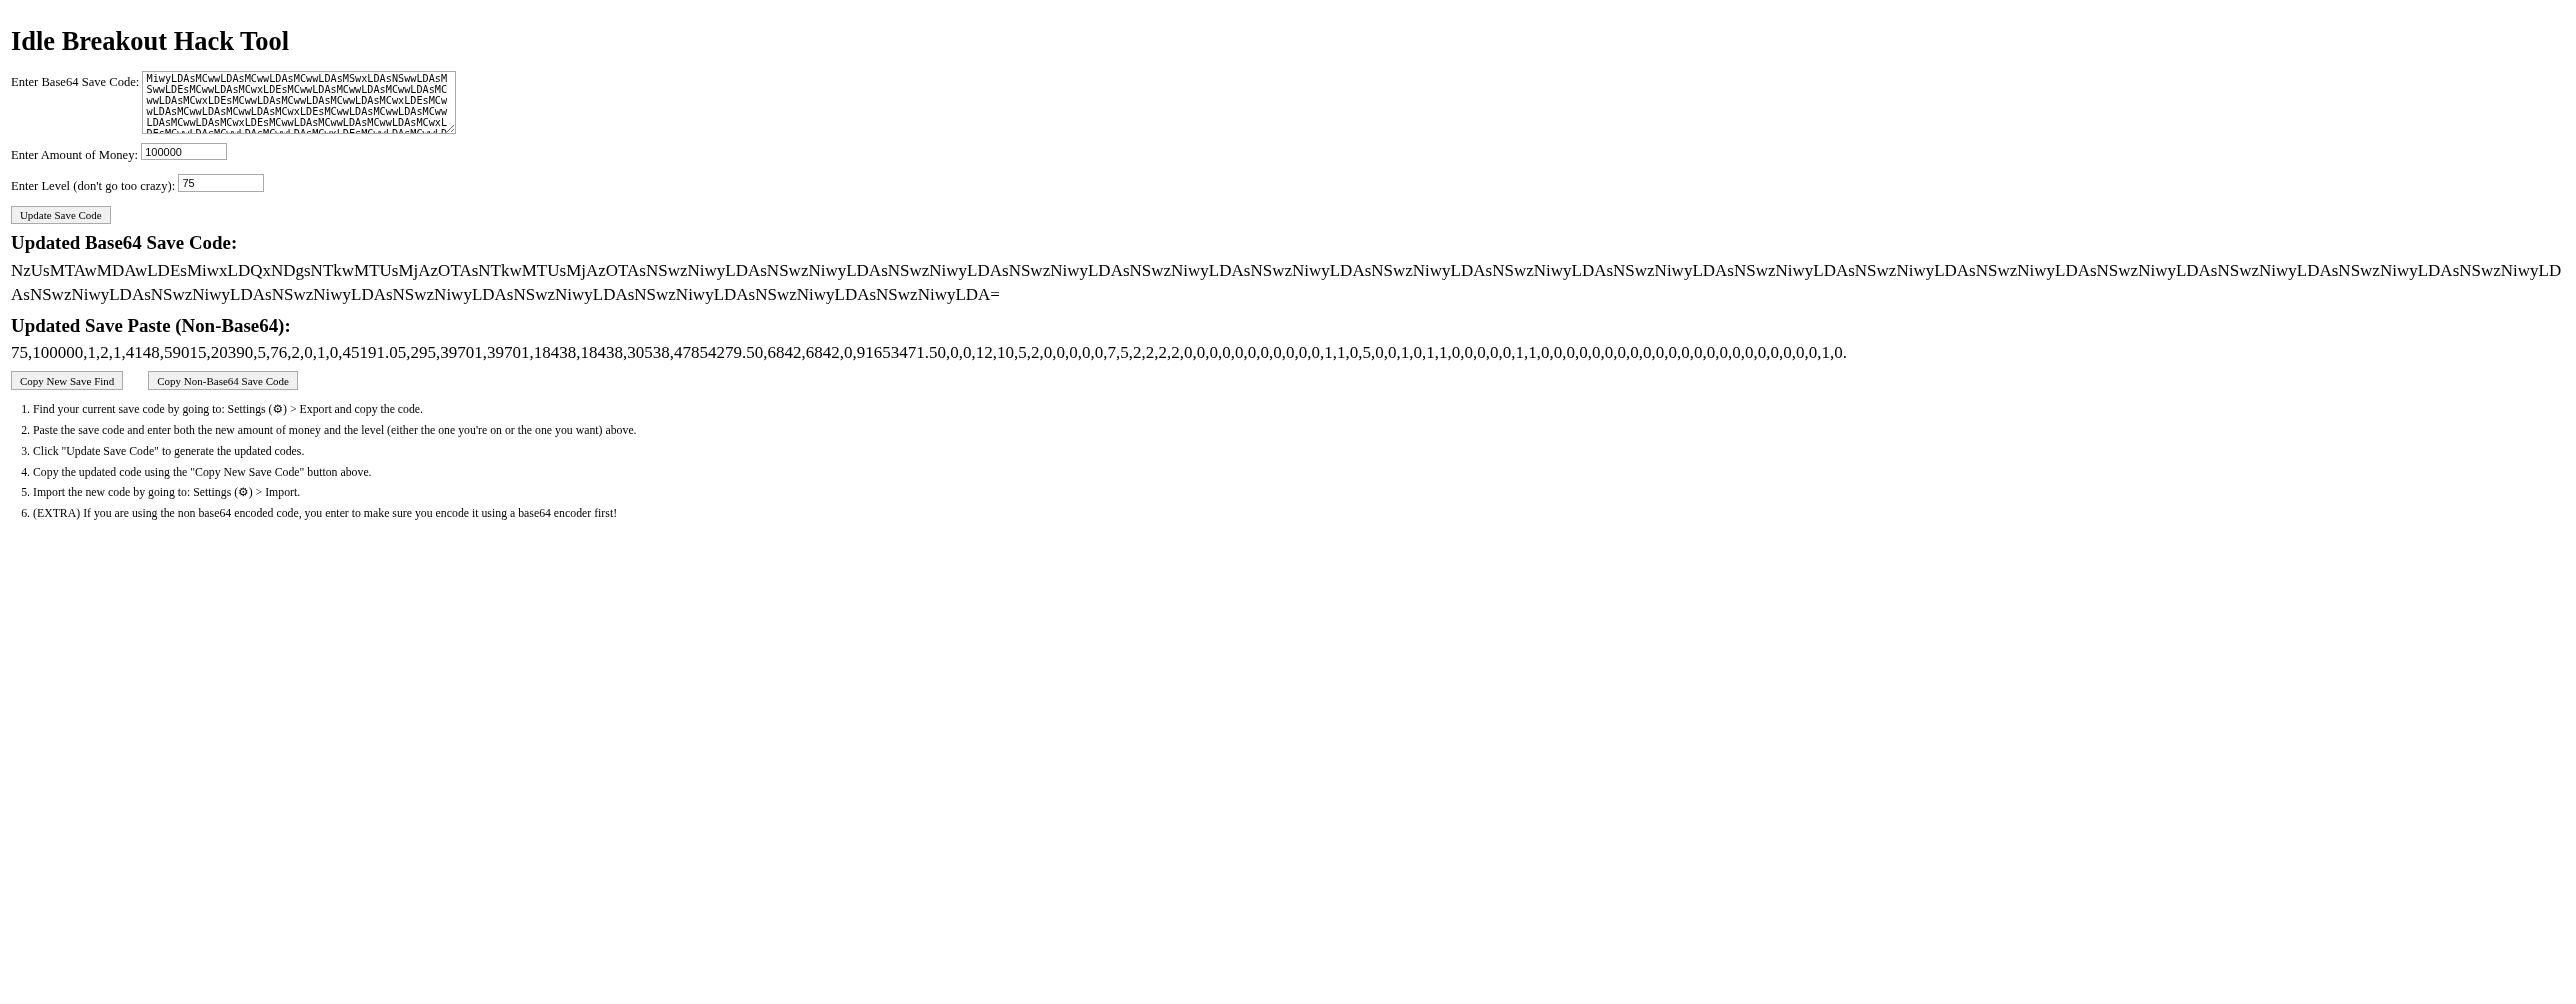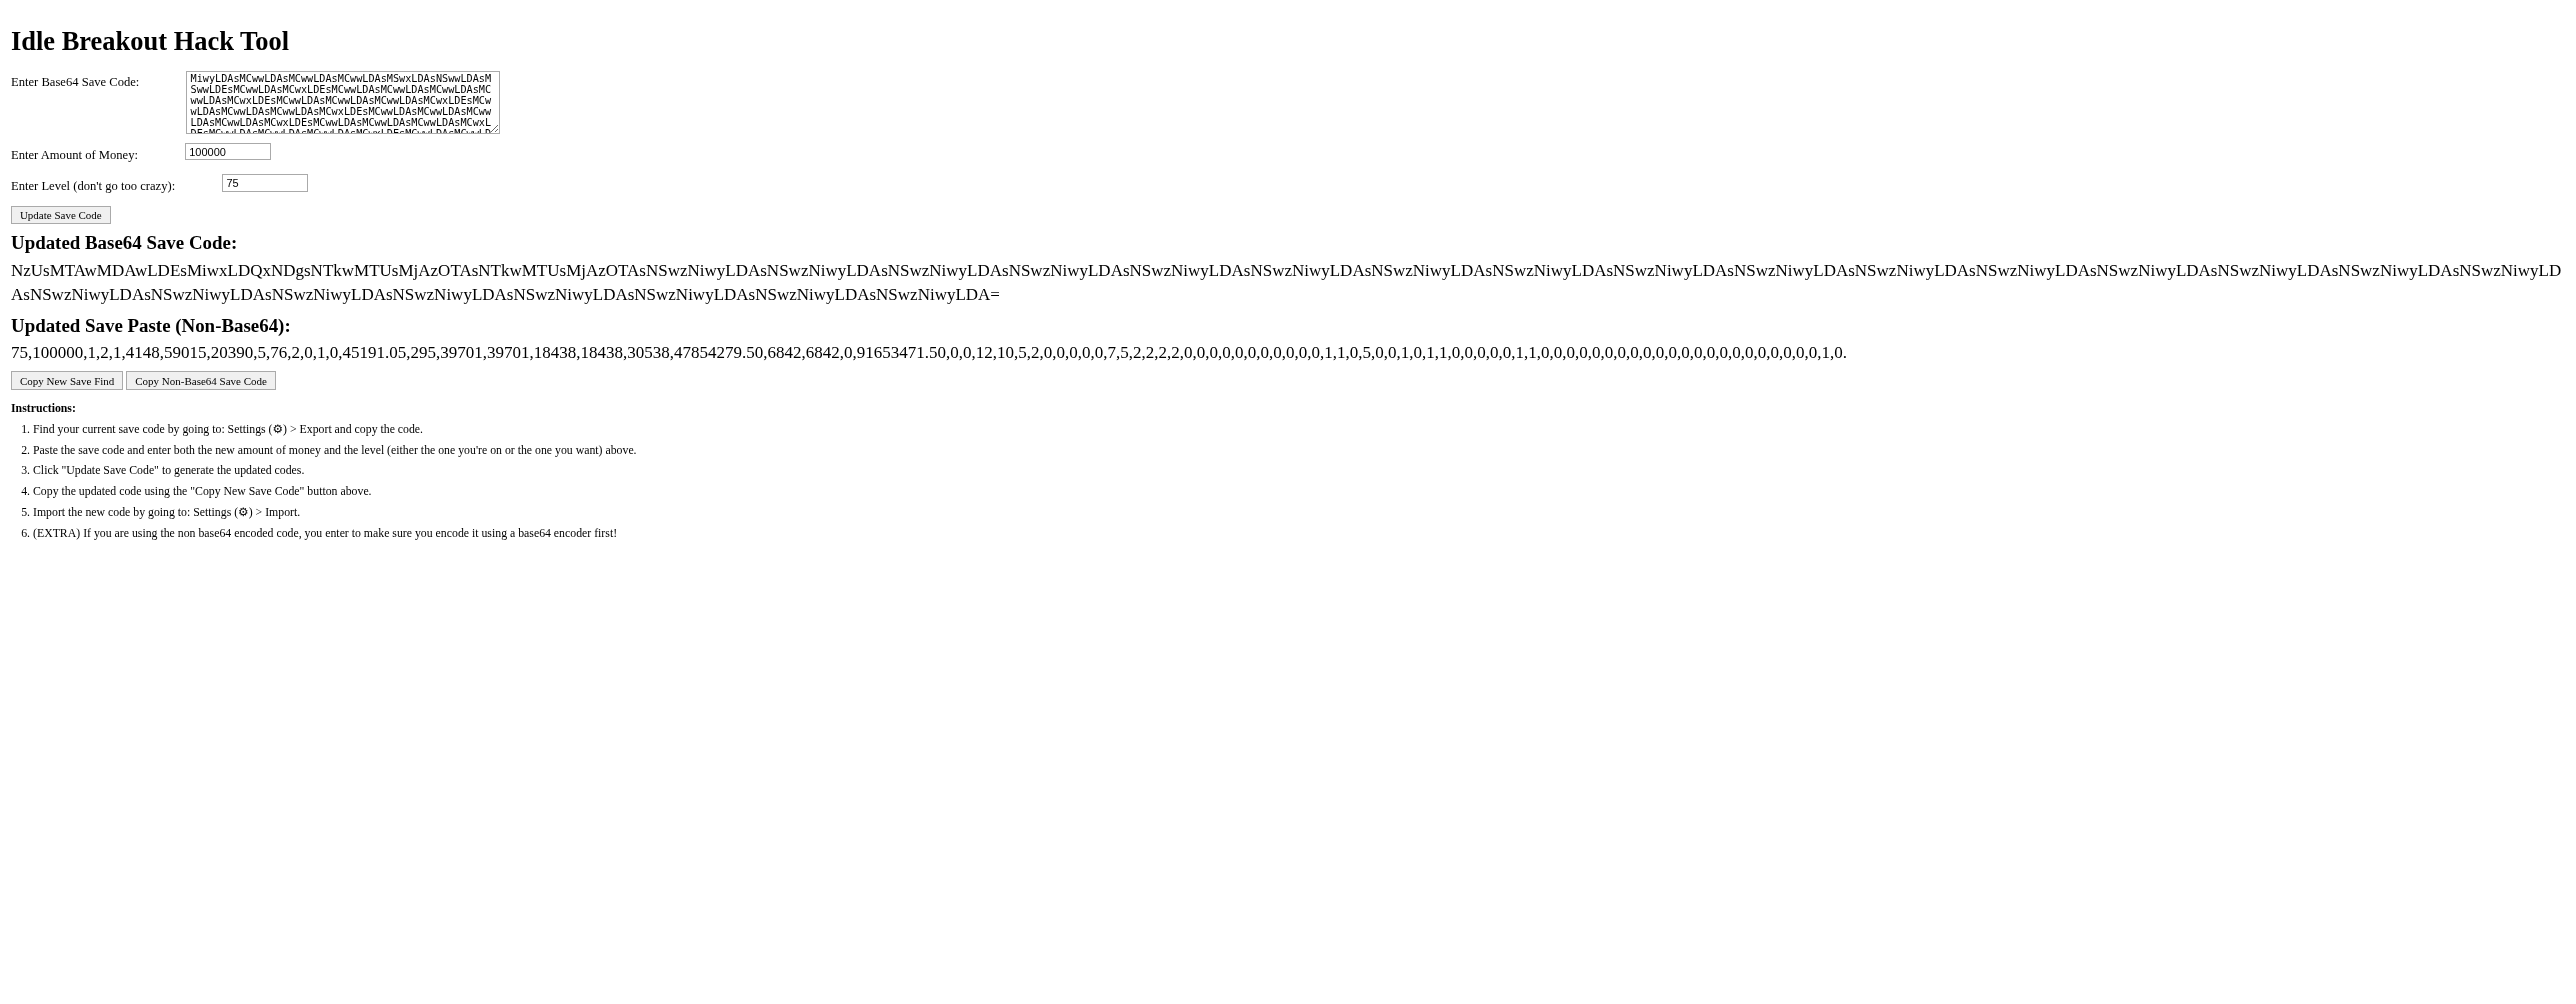--- a/index.html
+++ b/index.html
@@ -23,21 +23,20 @@
     h2 {
       font-size: 1.5em;
       font-weight: bold;
       margin-top: 8px;
       margin-bottom: 4.7px;
     }
     .field-row {
       display: flex;
       align-items: flex-start;
       margin-bottom: 9.4px;
-      gap: 44px;
     }
     .field-label {
       white-space: nowrap;
       margin-right: 3.1px;
       line-height: 1.6;
       padding-top: 1.6px;
     }
     .save-code-textarea {
       width: 314px;
       height: 63px;
@@ -52,21 +51,21 @@
       padding: 1.6px 3.1px;
       font-size: 11px;
       width: 86px;
     }
     .btn {
       border: 0.8px solid #aaa;
       background: #f0f0f0;
       padding: 2.4px 7.9px;
       font-size: 11px;
       cursor: pointer;
-      margin-right: 0;
+      margin-right: 22px;
       font-family: Times New Roman, serif;
     }
     .update-btn-row {
       margin-bottom: 7.9px;
     }
     .result-code {
       font-size: 17px;
       word-break: break-all;
       overflow-wrap: anywhere;
       margin-bottom: 4.7px;
@@ -124,21 +123,20 @@
 <h2>Updated Save Paste (Non-Base64):</h2>
 
 <div class="result-code">75,100000,1,2,1,4148,59015,20390,5,76,2,0,1,0,45191.05,295,39701,39701,18438,18438,30538,47854279.50,6842,6842,0,91653471.50,0,0,12,10,5,2,0,0,0,0,0,7,5,2,2,2,2,0,0,0,0,0,0,0,0,0,0,0,1,1,0,5,0,0,1,0,1,1,0,0,0,0,0,1,1,0,0,0,0,0,0,0,0,0,0,0,0,0,0,0,0,0,0,0,0,0,0,1,0.</div>
 
 <div class="copy-btn-row">
   <button class="btn">Copy New Save Find</button>
   <button class="btn">Copy Non-Base64 Save Code</button>
 </div>
 
 <div class="instructions-section">
-  <div class="instructions-title">Instructions:</div>
   <ol>
   <li>Find your current save code by going to: Settings (⚙) &gt; Export and copy the code.</li>
       <li>Paste the save code and enter both the new amount of money and the level (either the one you're on or the one you want) above.</li>
       <li>Click "Update Save Code" to generate the updated codes.</li>
       <li>Copy the updated code using the "Copy New Save Code" button above.</li>
       <li>Import the new code by going to: Settings (⚙) &gt; Import.</li>
       <li>(EXTRA) If you are using the non base64 encoded code, you enter to make sure you encode it using a base64 encoder first!</li>
     </ol>
 </div>
 

